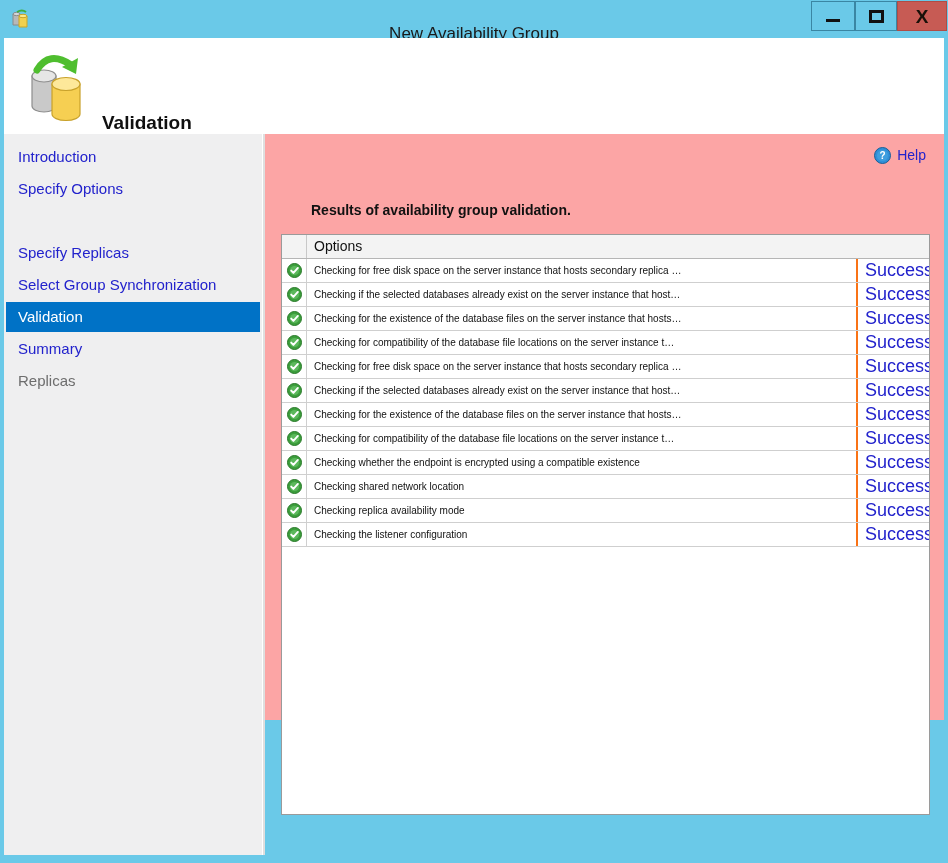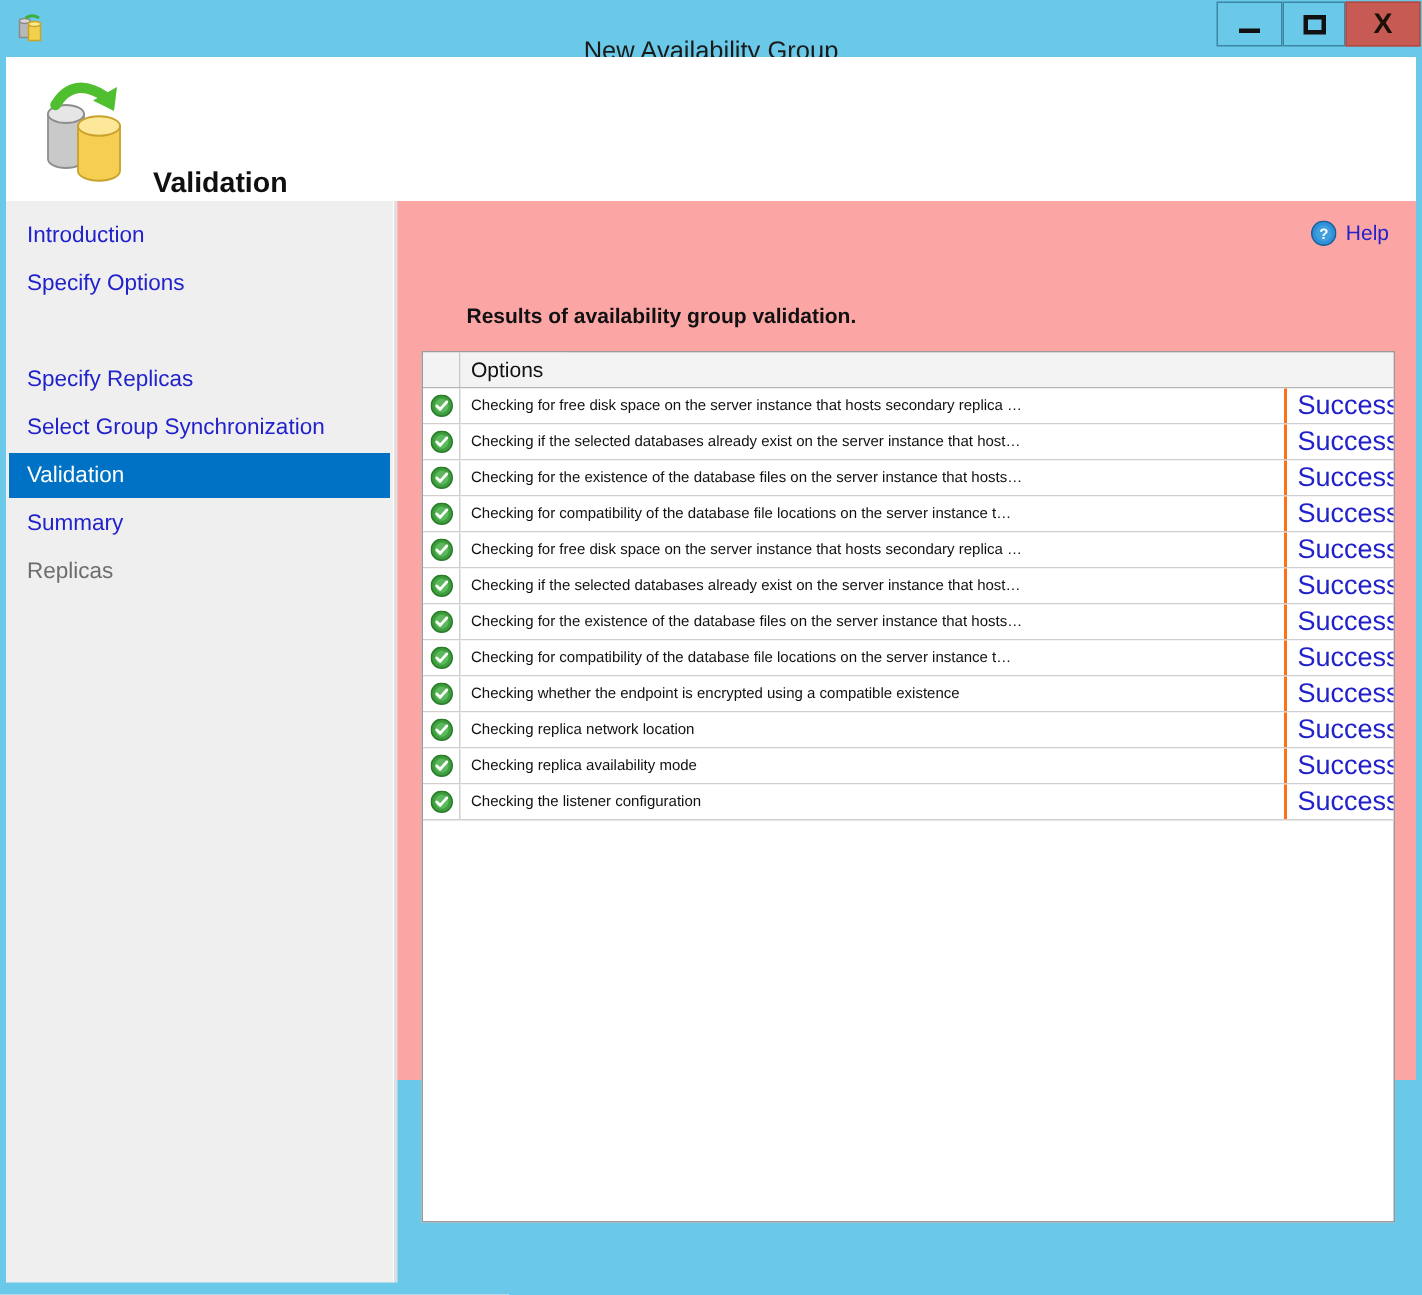--- a/index.html
+++ b/index.html
@@ -437,21 +437,21 @@
               <div class="cell-result"><span class="result-link">Success</span></div>
             </div>
             <div class="row">
               <div class="cell-icon">
                 <svg class="ok-icon" viewBox="0 0 15 15">
                   <circle cx="7.5" cy="7.5" r="7" fill="#3c9e3c" stroke="#2a7a2a" stroke-width="1"></circle>
                   <circle cx="7.5" cy="7.5" r="4.6" fill="#5cb85c"></circle>
                   <path d="M4.2 7.6 L6.4 9.9 L10.9 4.9" stroke="#ffffff" stroke-width="1.9" fill="none" stroke-linecap="round" stroke-linejoin="round"></path>
                 </svg>
               </div>
-              <div class="cell-name">Checking replica network location</div>
+              <div class="cell-name">Checking shared network location</div>
               <div class="cell-result"><span class="result-link">Success</span></div>
             </div>
             <div class="row">
               <div class="cell-icon">
                 <svg class="ok-icon" viewBox="0 0 15 15">
                   <circle cx="7.5" cy="7.5" r="7" fill="#3c9e3c" stroke="#2a7a2a" stroke-width="1"></circle>
                   <circle cx="7.5" cy="7.5" r="4.6" fill="#5cb85c"></circle>
                   <path d="M4.2 7.6 L6.4 9.9 L10.9 4.9" stroke="#ffffff" stroke-width="1.9" fill="none" stroke-linecap="round" stroke-linejoin="round"></path>
                 </svg>
               </div>

